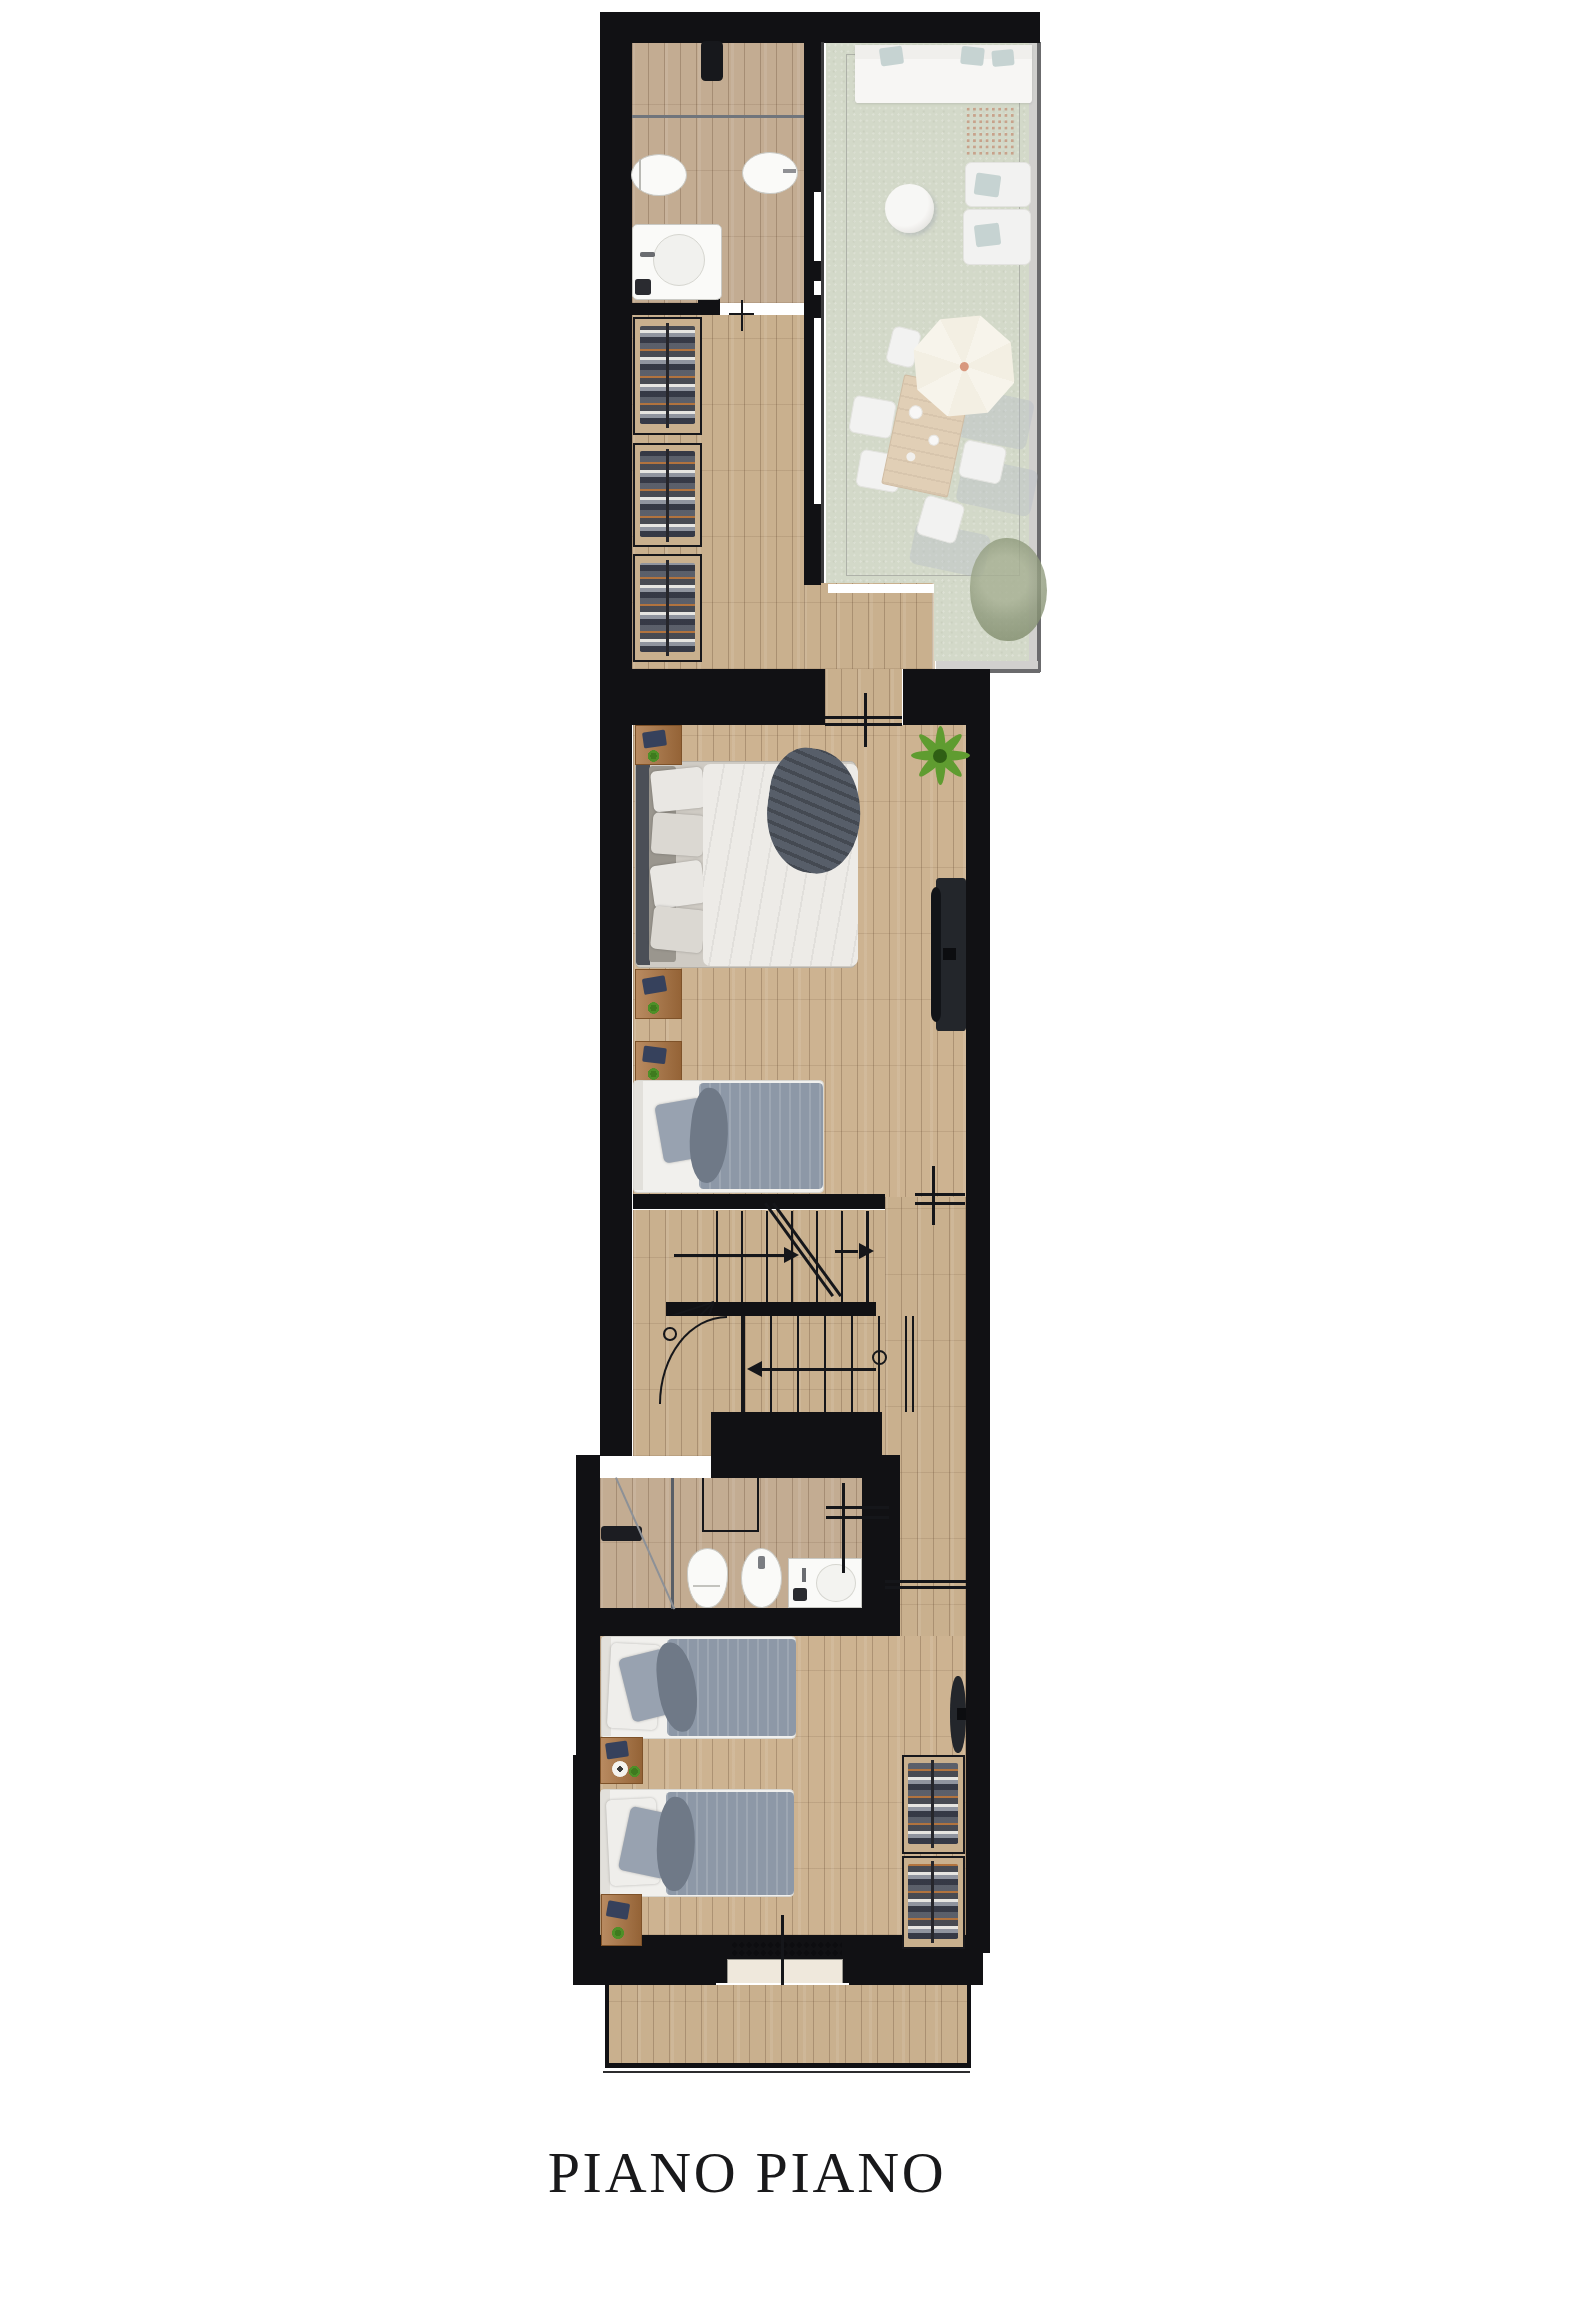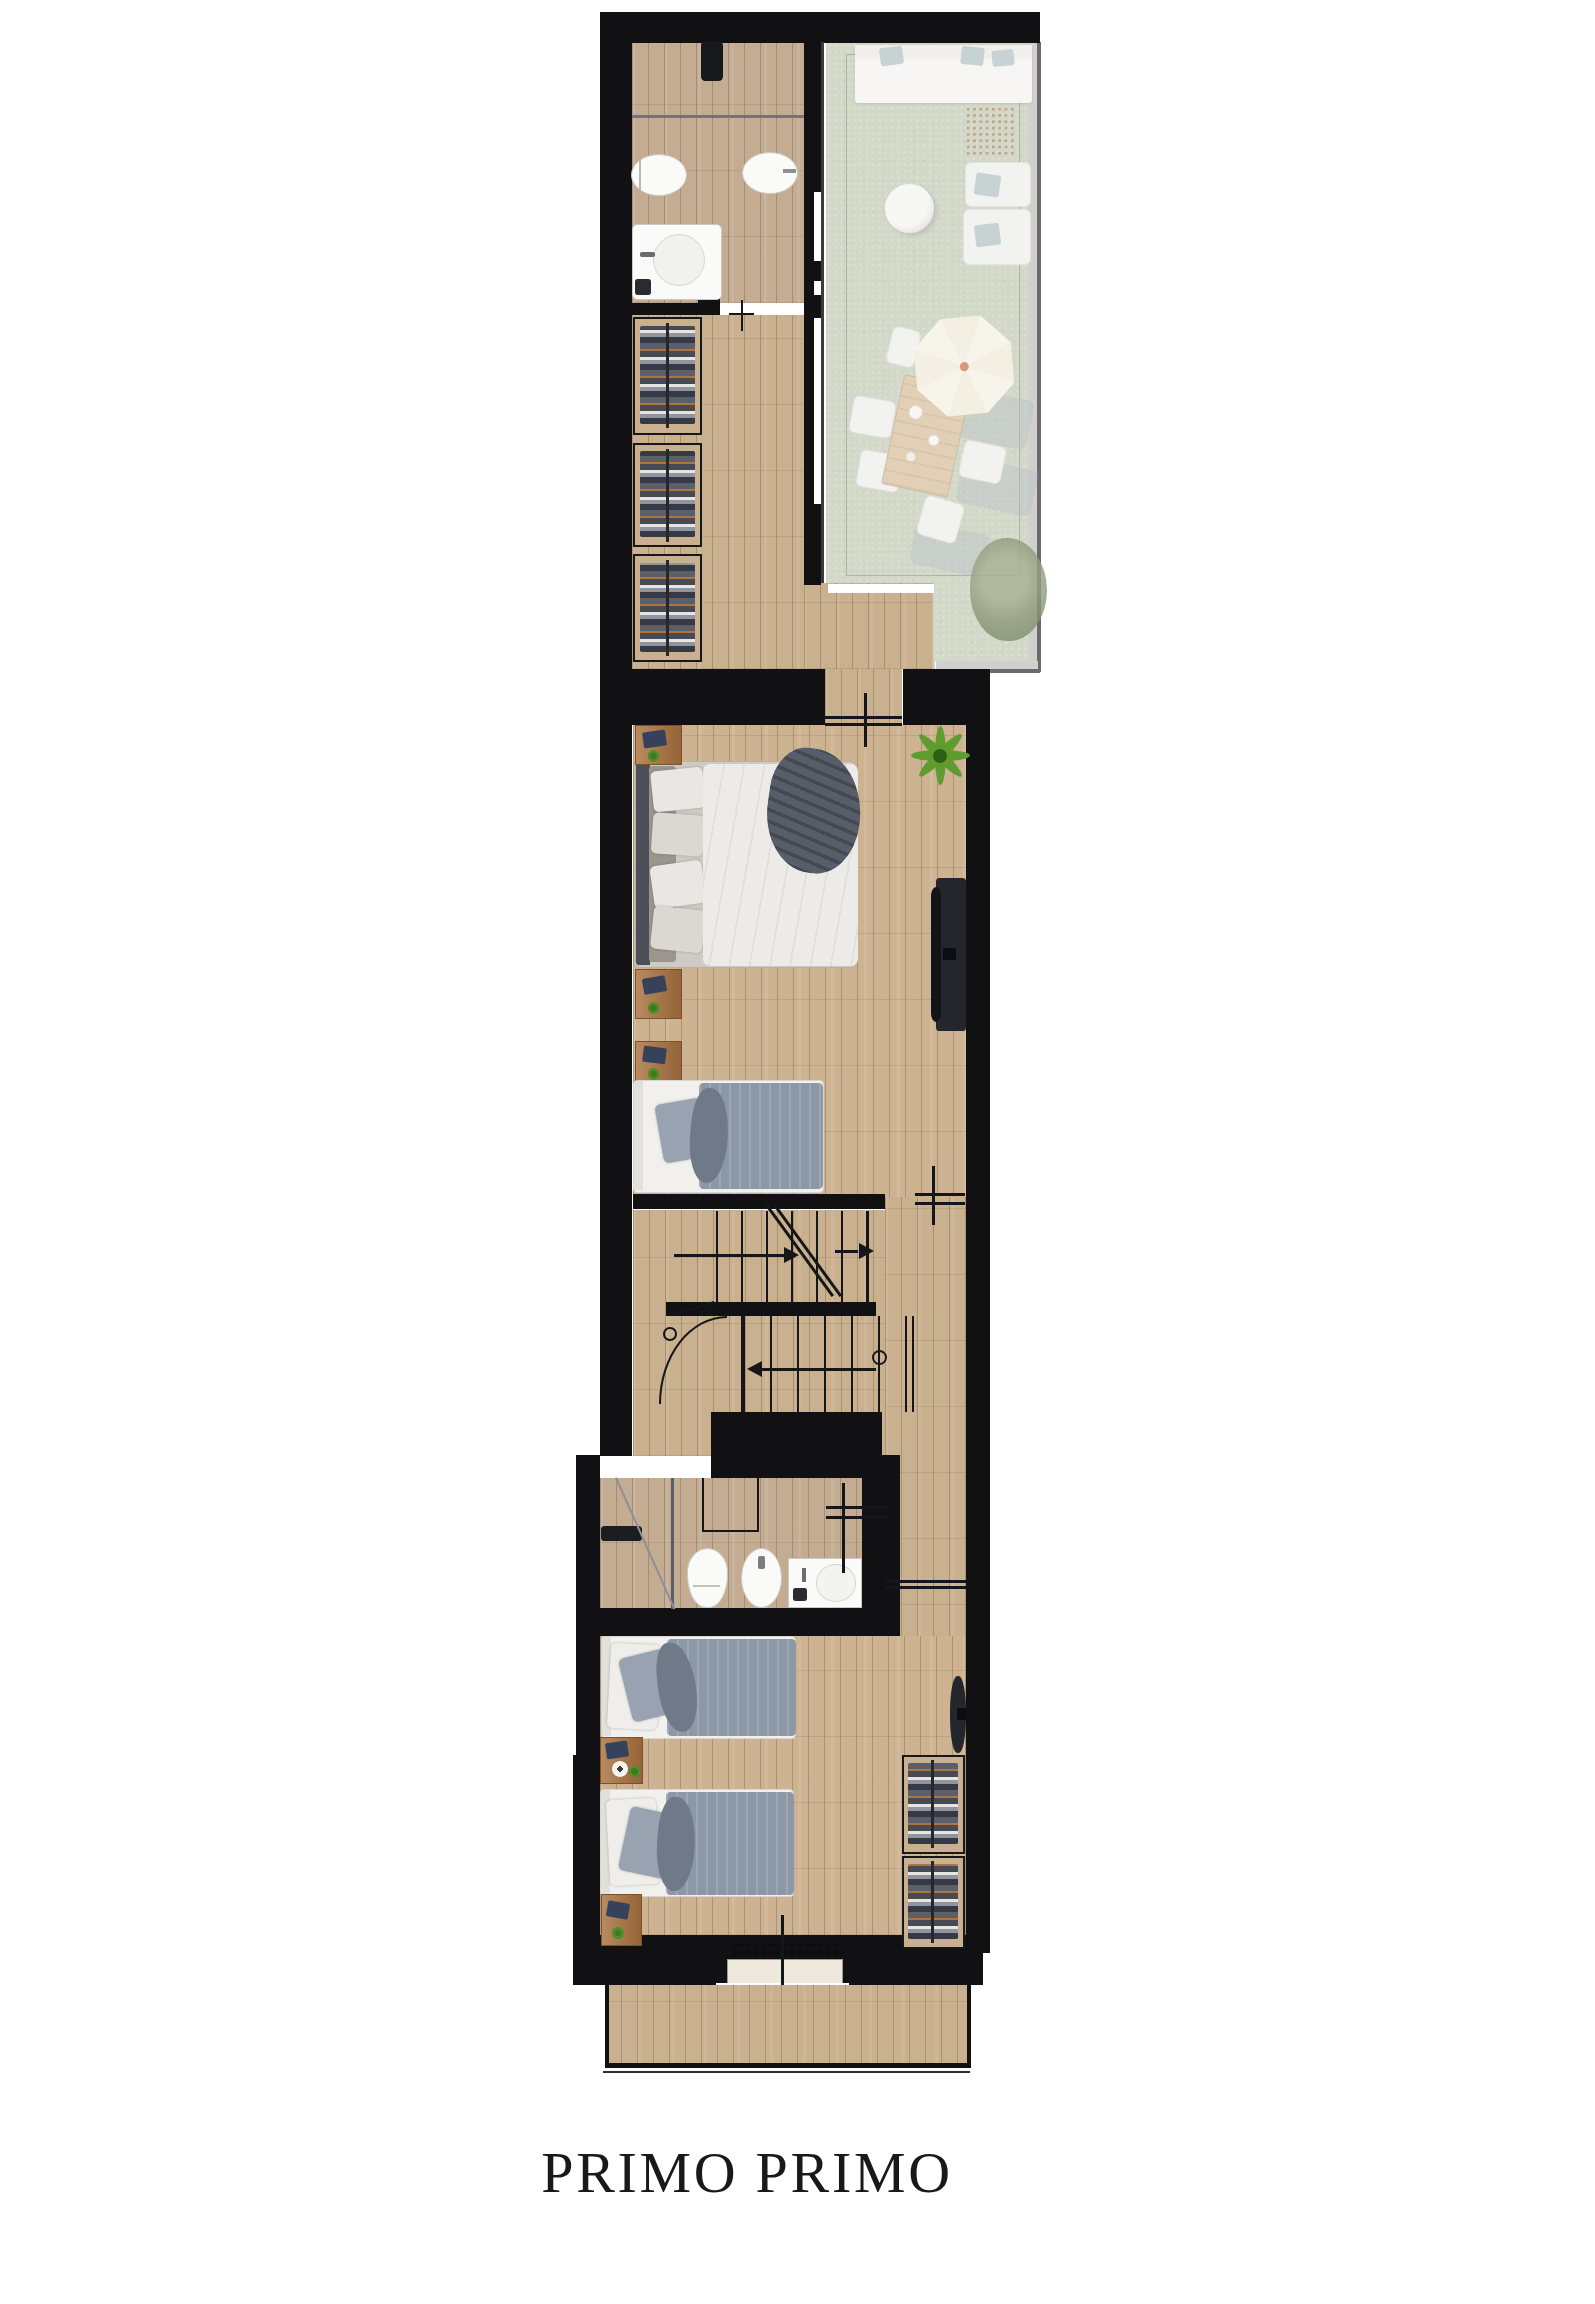--- a/index.html
+++ b/index.html
@@ -322,17 +322,17 @@
   <div class="white" style="left:716px;top:1983px;width:133px;height:10px;"></div>
   <div style="left:781px;top:1915px;width:2.7px;height:110px;background:#15161a;"></div>
 
   <div class="wood" style="left:605px;top:1985px;width:365px;height:83px;"></div>
   <div class="thinblack" style="left:605px;top:1985px;width:3.6px;height:83px;"></div>
   <div class="thinblack" style="left:967px;top:1985px;width:3.6px;height:83px;"></div>
   <div class="thinblack" style="left:605px;top:2063px;width:365px;height:4.5px;"></div>
   <div style="left:603px;top:2071px;width:367px;height:2.3px;background:#2c2c2e;"></div>
 
   <div style="left:378px;top:2139px;width:738px;height:76px;">
-    <div id="title-text" style="left:0;top:0;">PRIMO PRIMO</div>
+    <div id="title-text" style="left:0;top:0;">PIANO PIANO</div>
   </div>
 
 </div>
 
 
 </body></html>

